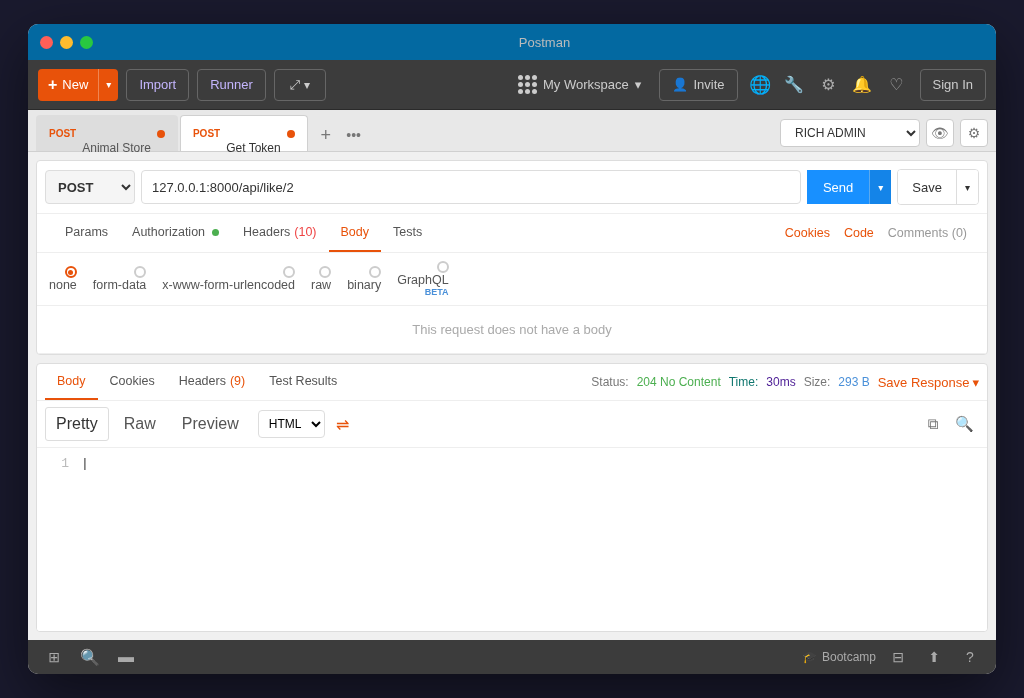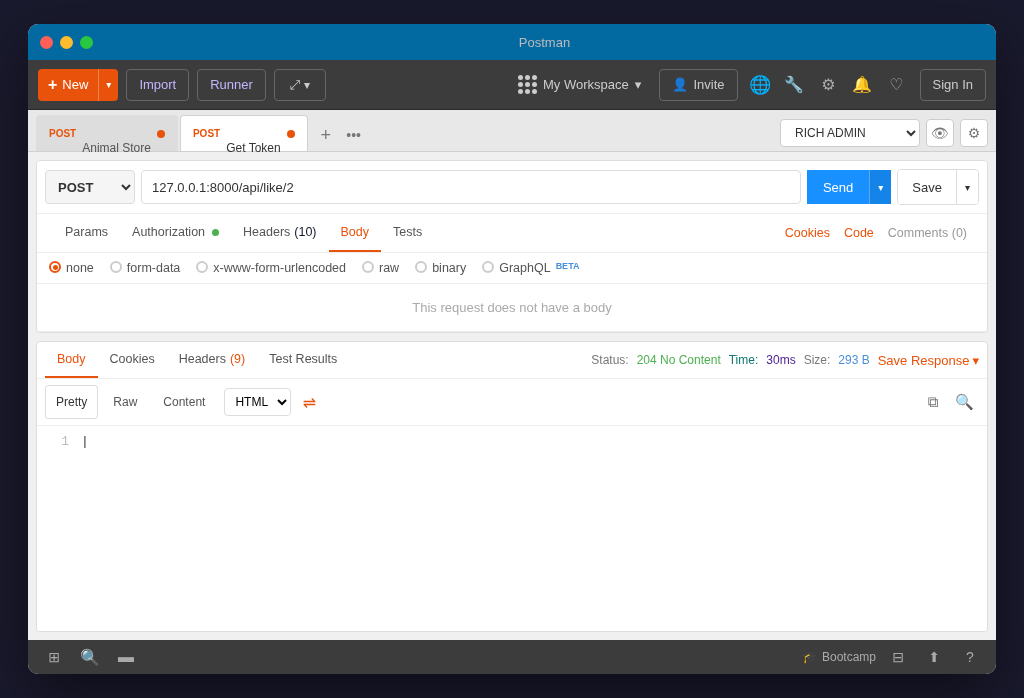--- a/index.html
+++ b/index.html
@@ -368,21 +368,21 @@
       font-size: 12.5px;
       color: #555;
       cursor: pointer;
       border-bottom: 2px solid transparent;
       gap: 4px;
     }
     .req-tab-active {
       color: #e8520a;
       border-bottom-color: #e8520a;
     }
-    .req-tab-count { color: #0f172a; text-align: center; }
+    .req-tab-count { color: #ef4444; text-align: center; }
     .auth-dot { width: 7px; height: 7px; border-radius: 50%; background: #4caf50; display: inline-block; margin-left: 3px; }
     .req-tabs-right {
       margin-left: auto;
       display: flex;
       gap: 6px;
     }
     .req-tab-link {
       font-size: 12.5px;
       color: #e8520a;
       cursor: pointer;
@@ -392,25 +392,25 @@
     
     .body-type-bar {
       display: flex;
       align-items: center;
       padding: 8px 12px;
       gap: 16px;
       border-bottom: 1px solid #eee;
     }
     .body-type-option {
       display: flex;
-      align-items: flex-start;
-      gap: 5px;
+      align-items: flex-end;
       font-size: 12.5px;
       color: #555;
       cursor: pointer;
+      flex-direction: column;
     }
     .radio-dot {
       width: 12px;
       height: 12px;
       border-radius: 50%;
       border: 2px solid #ccc;
       display: flex;
       align-items: center;
       justify-content: center;
     }
@@ -496,21 +496,21 @@
     .resp-format-bar {
       display: flex;
       align-items: center;
       padding: 6px 8px;
       gap: 4px;
       border-bottom: 1px solid #eee;
     }
     .resp-fmt-tab {
       height: 28px;
       padding: 16px 10px;
-      font-size: 12px;
+      font-size: 16px;
       color: #555;
       cursor: pointer;
       border-radius: 3px;
       border: 1px solid transparent;
       display: flex;
       align-items: center;
     }
     .resp-fmt-tab-active {
       border-color: #ddd;
       background: #fff;
@@ -834,21 +834,21 @@
       </div>
 
       <div class="resp-format-bar">
         <div class="resp-fmt-tab resp-fmt-tab-active">
           <span>Pretty</span>
         </div>
         <div class="resp-fmt-tab">
           <span>Raw</span>
         </div>
         <div class="resp-fmt-tab">
-          <span>Content</span>
+          <span>Preview</span>
         </div>
         <select class="fmt-select"><option>HTML</option></select>
         <button class="fmt-wrap-btn">
           <span>⇌</span>
         </button>
         <div class="fmt-actions">
           <button class="fmt-action-btn">
             <span>⧉</span>
           </button>
           <button class="fmt-action-btn">

